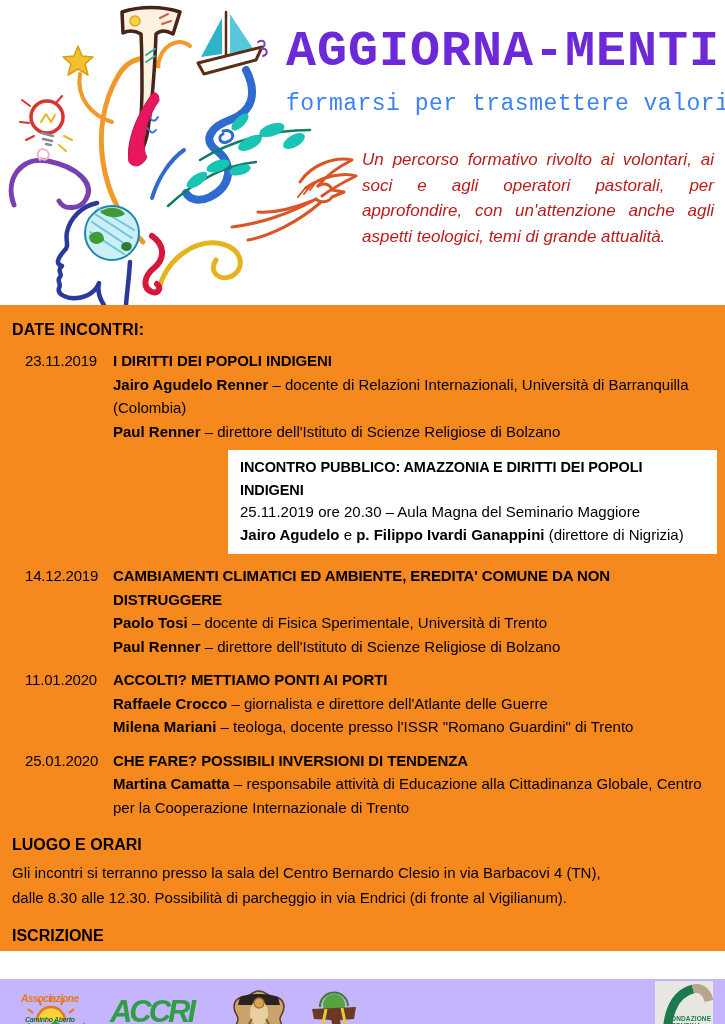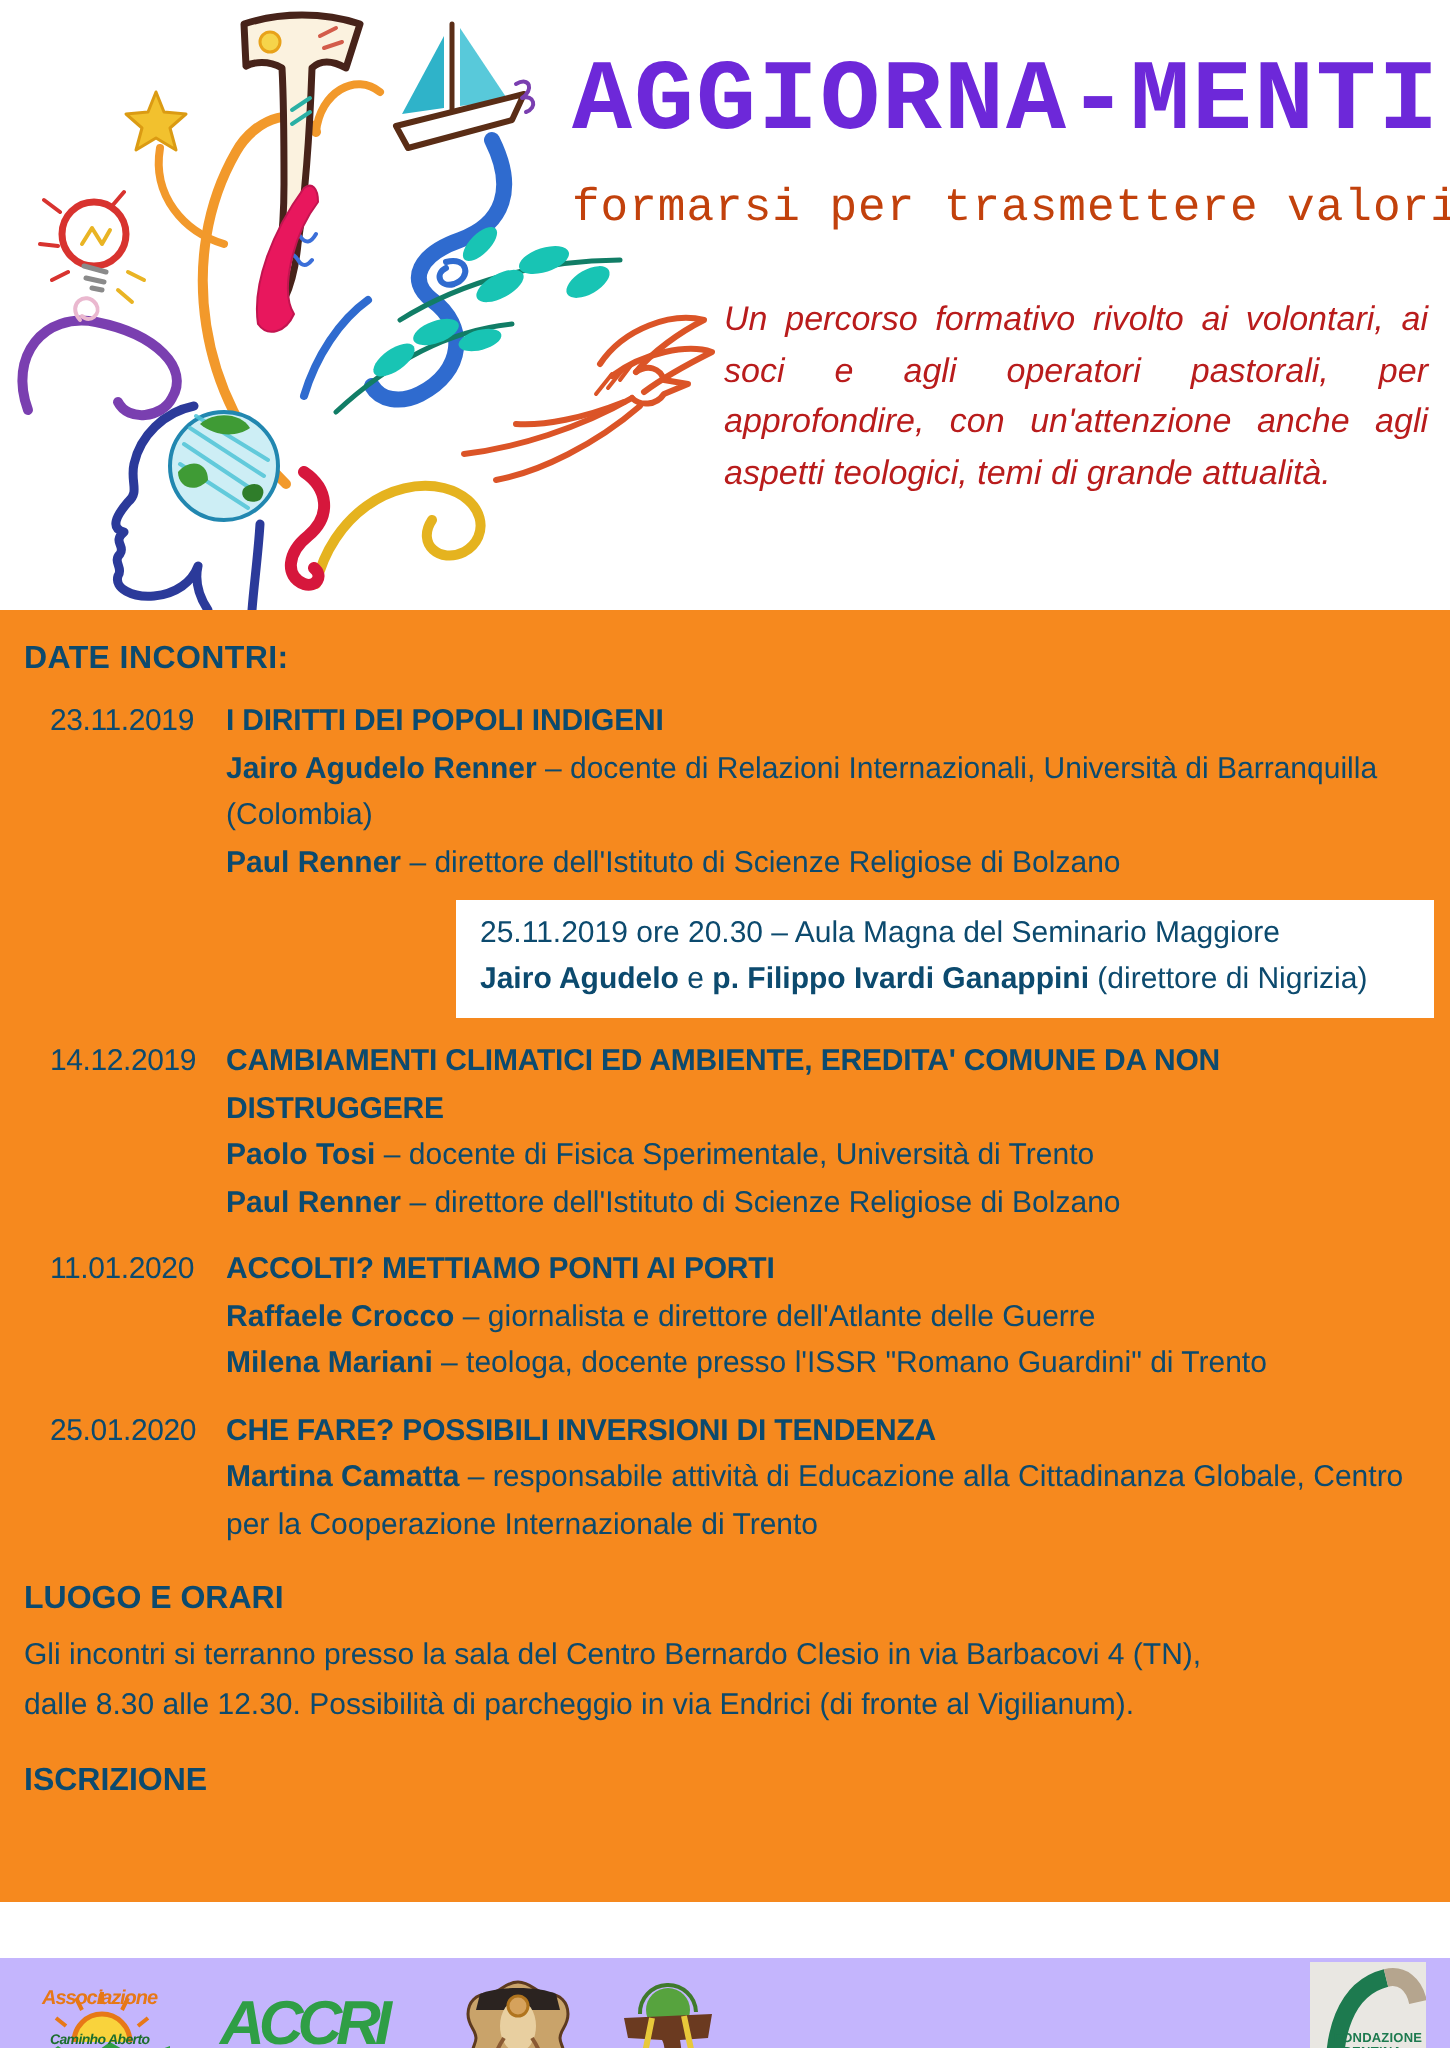--- a/index.html
+++ b/index.html
@@ -5,26 +5,26 @@
   html,body{margin:0;padding:0;background:#888;}
   .page{position:relative;width:725px;height:1024px;margin:0 auto;background:#ffffff;
         font-family:"Liberation Sans","DejaVu Sans",sans-serif;overflow:hidden;}
 
   
   .doodle{position:absolute;top:0;left:0;}
   .title-block{position:absolute;left:286px;top:26px;width:436px;}
   .main-title{font-family:"Liberation Mono","DejaVu Sans Mono",monospace;
               font-size:50px;font-weight:bold;letter-spacing:1px;color:#6d28d9;line-height:1.05;white-space:nowrap;}
   .sub-title{font-family:"Liberation Mono","DejaVu Sans Mono",monospace;
-             font-size:23px;font-weight:normal;letter-spacing:.5px;color:#c2410c;margin-top:12px;white-space:nowrap;}
+             font-size:23px;font-weight:normal;letter-spacing:.5px;color:#3b82f6;margin-top:12px;white-space:nowrap;}
   .intro{position:absolute;left:362px;top:147px;width:352px;font-style:italic;
          font-size:17px;line-height:25.5px;color:#b91c1c;text-align:justify;}
 
   
-  .orange{position:absolute;top:305px;left:0;width:725px;height:646px;background:#F6891E;color:#0c4a6e;overflow:hidden;}
+  .orange{position:absolute;top:305px;left:0;width:725px;height:646px;background:#F6891E;color:#000000;overflow:hidden;}
   .sec-head{margin:16px 12px 0 12px;font-weight:bold;font-size:16px;letter-spacing:.2px;}
   .event{display:grid;grid-template-columns:88px 1fr;margin:10px 8px 0 25px;font-size:15px;line-height:23.5px;}
   .event .date{letter-spacing:-.2px;}
   .etitle{font-weight:bold;letter-spacing:-.1px;}
   .sp b{font-weight:bold;}
   .pubblico{background:#ffffff;margin:7px 8px 2px 228px;padding:6px 10px 8px 12px;
             font-size:15px;line-height:22.5px;}
   .pubblico .ptitle{font-weight:bold;font-size:14.5px;letter-spacing:-.1px;}
   .textsec{margin:13px 10px 0 12px;font-size:15px;line-height:25px;}
   .textsec .sec-head2{font-weight:bold;font-size:16px;margin-bottom:3px;}
@@ -135,20 +135,21 @@
     <div class="event">
       <div class="date">23.11.2019</div>
       <div class="ebody">
         <div class="etitle">I DIRITTI DEI POPOLI INDIGENI</div>
         <div class="sp"><b>Jairo Agudelo Renner</b><span> – docente di Relazioni Internazionali, Università di Barranquilla (Colombia)</span></div>
         <div class="sp"><b>Paul Renner</b><span> – direttore dell'Istituto di Scienze Religiose di Bolzano</span></div>
       </div>
     </div>
 
     <div class="pubblico">
+      <div class="ptitle">INCONTRO PUBBLICO: AMAZZONIA E DIRITTI DEI POPOLI INDIGENI</div>
       <div>25.11.2019 ore 20.30 – Aula Magna del Seminario Maggiore</div>
       <div><b>Jairo Agudelo</b><span> e </span><b>p. Filippo Ivardi Ganappini</b><span> (direttore di Nigrizia)</span></div>
     </div>
 
     <div class="event">
       <div class="date">14.12.2019</div>
       <div class="ebody">
         <div class="etitle">CAMBIAMENTI CLIMATICI ED AMBIENTE, EREDITA' COMUNE DA NON DISTRUGGERE</div>
         <div class="sp"><b>Paolo Tosi</b><span> – docente di Fisica Sperimentale, Università di Trento</span></div>
         <div class="sp"><b>Paul Renner</b><span> – direttore dell'Istituto di Scienze Religiose di Bolzano</span></div>

